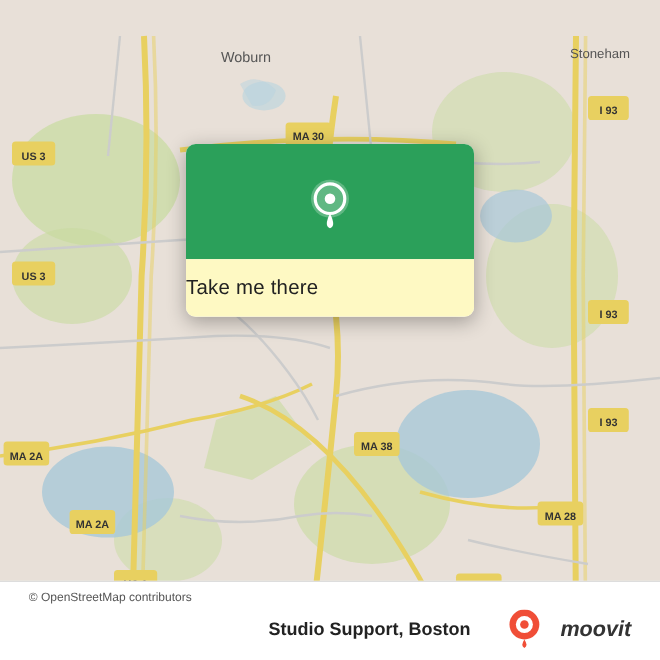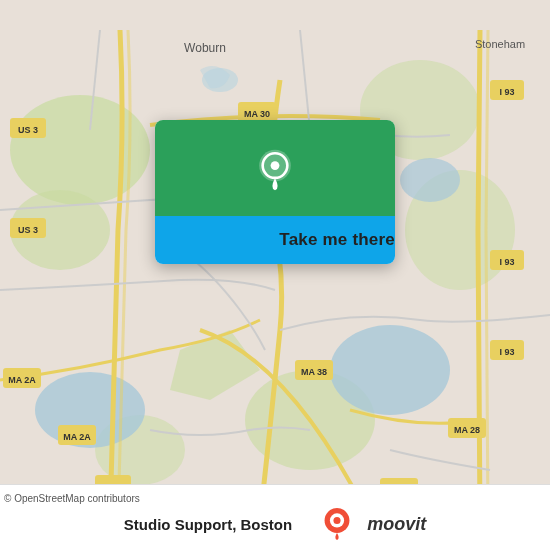--- a/index.html
+++ b/index.html
@@ -50,52 +50,52 @@
 
     #location-pin-icon {
       width: 44px;
       height: 44px;
     }
 
     #popup-button {
       display: block;
       width: 100%;
       padding: 14px 0;
-      background: #0ea5e9;
+      background: #fef9c3;
       border: none;
       cursor: pointer;
       font-size: 17px;
-      font-weight: 700;
+      font-weight: 400;
       color: #222;
-      text-align: right;
+      text-align: left;
       letter-spacing: 0.2px;
     }
 
     
     #bottom-bar {
       position: absolute;
       bottom: 0;
       left: 0;
       width: 100%;
       background: white;
-      padding: 8px 4px 10px;
+      padding: 8px 24px 10px;
       z-index: 10;
       border-top: 1px solid #ddd;
     }
 
     #attribution {
       font-size: 10px;
       color: #555;
       margin-bottom: 4px;
     }
 
     #bottom-content {
       display: flex;
       align-items: center;
-      justify-content: center;
+      justify-content: flex-end;
       gap: 31px;
     }
 
     #app-name {
       font-size: 15px;
       font-weight: 600;
       color: #222;
     }
 
     #moovit-logo {

